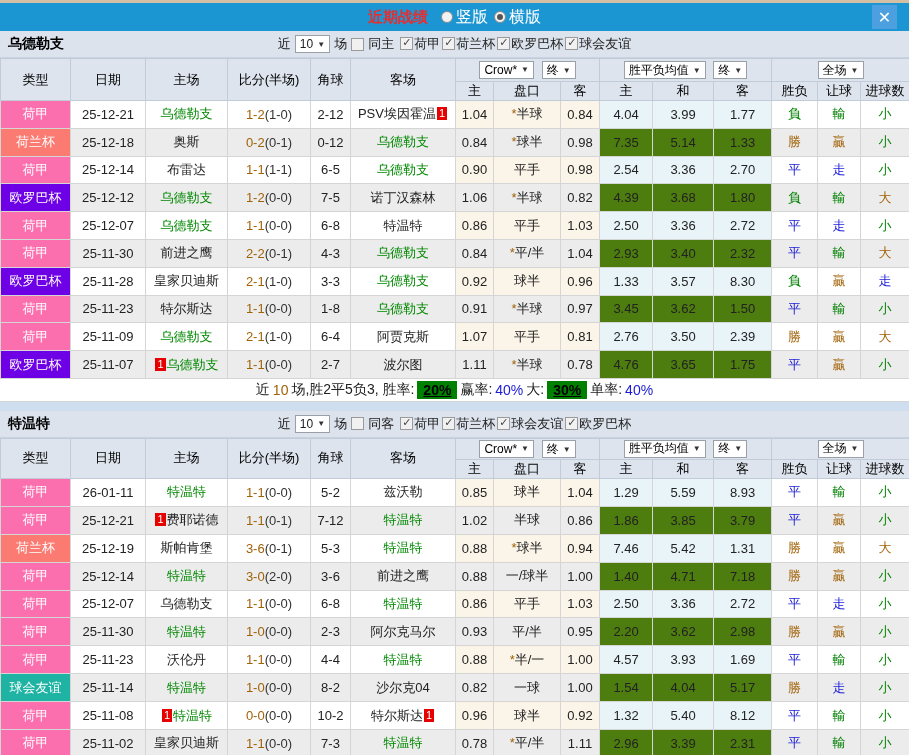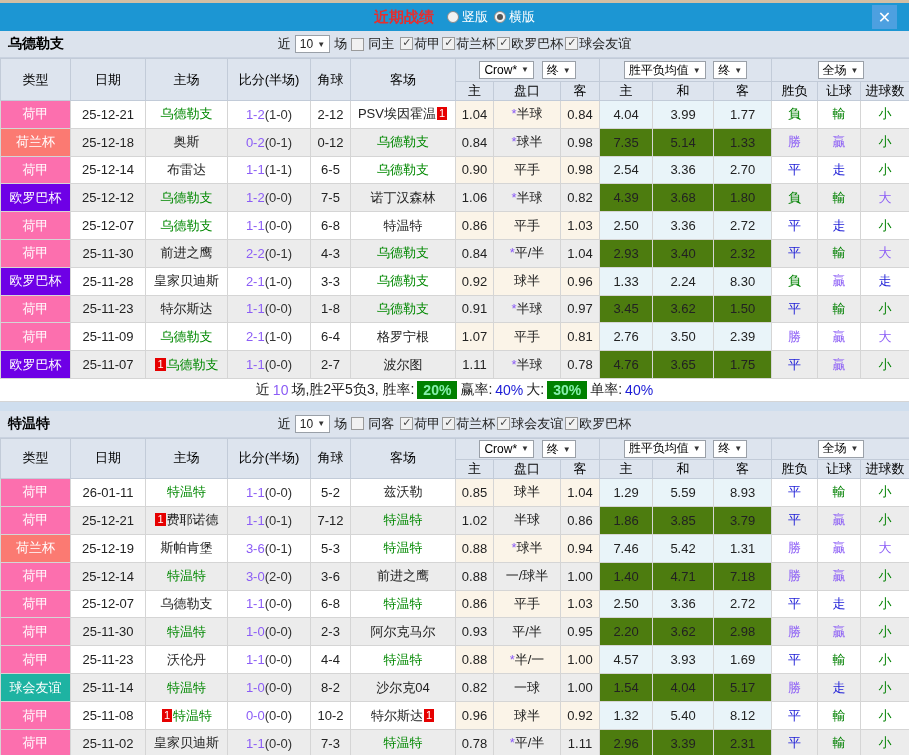--- a/index.html
+++ b/index.html
@@ -4,21 +4,21 @@
 <style>
   * { box-sizing: border-box; margin:0; padding:0; }
   body { width:909px; height:755px; overflow:hidden; font-family:"Liberation Sans","DejaVu Sans",sans-serif; background:#fff; }
   .app { width:909px; height:755px; overflow:hidden; position:relative; }
 
   .top-strip { height:3px; background:#d2bfa4; }
   .titlebar { height:28px; background:#1c96d3; position:relative; display:flex; align-items:center; justify-content:center; }
   .titlebar .title { color:#e62e2e; font-weight:bold; font-size:15px; margin-right:7px; }
   .radio { display:inline-block; width:12px; height:12px; border-radius:50%; background:#f2f2f2; border:1px solid #8a8a8a; vertical-align:-2px; margin:0 3px 0 6px; position:relative; }
   .radio.sel::after { content:""; position:absolute; left:2px; top:2px; width:6px; height:6px; border-radius:50%; background:#555; }
-  .rlabel { color:#fff; font-size:13px; }
+  .rlabel { color:#fff; font-size:16px; }
   .close-btn { position:absolute; right:12px; top:2px; width:25px; height:24px; background:#4da0e0; color:#fff; font-size:16px; font-weight:bold; display:flex; align-items:center; justify-content:center; cursor:pointer; }
 
   .section-head { height:27px; background:#dce3ed; position:relative; display:flex; align-items:center; border-bottom:1px solid #c9d2e0; }
   .team-title { font-weight:bold; font-size:14px; color:#000; padding-left:8px; position:absolute; left:0; }
   .filter { margin:0 auto; display:flex; align-items:center; font-size:13px; color:#222; gap:4px; }
   .select { display:inline-flex; align-items:center; background:#fff; border:1px solid #9aa0a8; padding:0 4px; height:18px; font-size:12px; gap:4px; white-space:nowrap; }
   .select .caret { font-size:8px; color:#333; }
   .cb { display:inline-block; width:13px; height:13px; border:1px solid #9a9a9a; background:#f1f1f1; position:relative; vertical-align:-2px; }
   .cb.checked::after { content:"✓"; position:absolute; left:1px; top:-2px; font-size:11px; color:#444; font-weight:bold; }
   .cbitem { display:inline-flex; align-items:center; gap:1px; margin-left:2px; cursor:pointer; }
@@ -33,28 +33,28 @@
   td { border:1px solid #d5d5d5; text-align:center; padding:0 1px; overflow:hidden; white-space:nowrap; }
   .t1 tbody tr { height:27.8px; }
   .t2 tbody tr { height:27.9px; }
   tbody tr.odd { background:#fff; }
   tbody tr.even { background:#ececec; }
   tr.odd td.odds-cell { background:#fbf4e8; }
   tr.odd td.avg-cell { background:#e9f4f9; }
   tr.even td.avg-cell { background:#4d7c0f; }
   td.league { color:#fff; }
   .t-green { color:#008800; }
-  .c-red { color:#8b5cf6; }
+  .c-red { color:#a16207; }
   .c-blue { color:#1a1ad6; }
   .c-green { color:#008000; }
   .ht { color:#333; }
   .badge { display:inline-block; background:#e60000; color:#fff; font-size:11px; line-height:13px; padding:0 2px; margin:0 1px; vertical-align:1px; }
 
   .summary { height:23px; background:#fff; display:flex; align-items:center; justify-content:center; gap:3px; font-size:14px; color:#222; border-bottom:1px solid #d5d5d5; }
-  .greenbox { background:#008000; color:#86efac; font-weight:bold; padding:1px 6px; }
+  .greenbox { background:#008000; color:#000000; font-weight:bold; padding:1px 6px;text-decoration:underline; }
   .divider { height:9px; background:#cfdeee; }
 </style>
 </head>
 <body>
 
 <div class="app">
   <div class="top-strip"></div>
 
   <div class="titlebar">
     <span class="title">近期战绩</span>
@@ -266,21 +266,21 @@
           <td class="league" style="background: rgb(110, 0, 230);">欧罗巴杯</td>
           <td class="date">25-11-28</td>
           <td class="team"><span>皇家贝迪斯</span></td>
           <td class="score"><span class="c-red">2-1</span><span class="ht">(1-0)</span></td>
           <td class="corners">3-3</td>
           <td class="team"><span class="t-green">乌德勒支</span></td>
           <td class="odds-cell">0.92</td>
           <td class="odds-cell">球半</td>
           <td class="odds-cell">0.96</td>
           <td class="avg-cell">1.33</td>
-          <td class="avg-cell">2.24</td>
+          <td class="avg-cell">3.57</td>
           <td class="avg-cell">8.30</td>
           <td class="res"><span class="c-green">負</span></td>
           <td class="res"><span class="c-red">贏</span></td>
           <td class="res"><span class="c-blue">走</span></td>
         </tr>
         <tr class="even">
           <td class="league" style="background: rgb(252, 111, 174);">荷甲</td>
           <td class="date">25-11-23</td>
           <td class="team"><span>特尔斯达</span></td>
           <td class="score"><span class="c-red">1-1</span><span class="ht">(0-0)</span></td>
@@ -295,21 +295,21 @@
           <td class="res"><span class="c-blue">平</span></td>
           <td class="res"><span class="c-green">輸</span></td>
           <td class="res"><span class="c-green">小</span></td>
         </tr>
         <tr class="odd">
           <td class="league" style="background: rgb(252, 111, 174);">荷甲</td>
           <td class="date">25-11-09</td>
           <td class="team"><span class="t-green">乌德勒支</span></td>
           <td class="score"><span class="c-red">2-1</span><span class="ht">(1-0)</span></td>
           <td class="corners">6-4</td>
-          <td class="team"><span>格罗宁根</span></td>
+          <td class="team"><span>阿贾克斯</span></td>
           <td class="odds-cell">1.07</td>
           <td class="odds-cell">平手</td>
           <td class="odds-cell">0.81</td>
           <td class="avg-cell">2.76</td>
           <td class="avg-cell">3.50</td>
           <td class="avg-cell">2.39</td>
           <td class="res"><span class="c-red">勝</span></td>
           <td class="res"><span class="c-red">贏</span></td>
           <td class="res"><span class="c-red">大</span></td>
         </tr>

